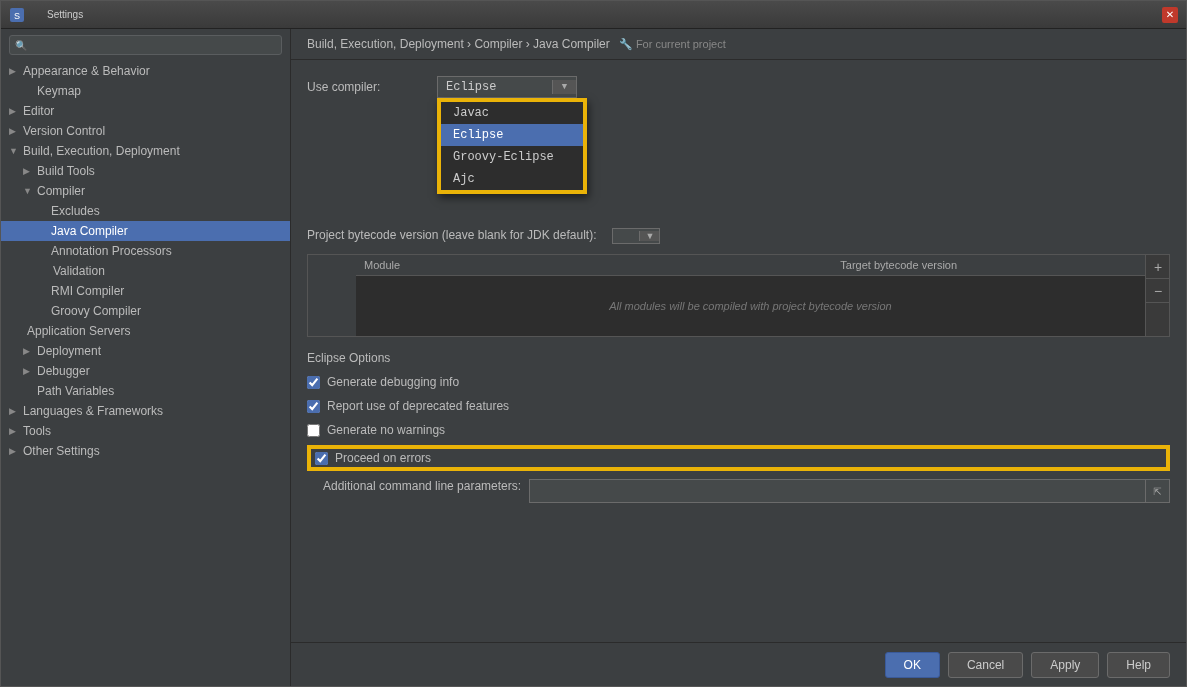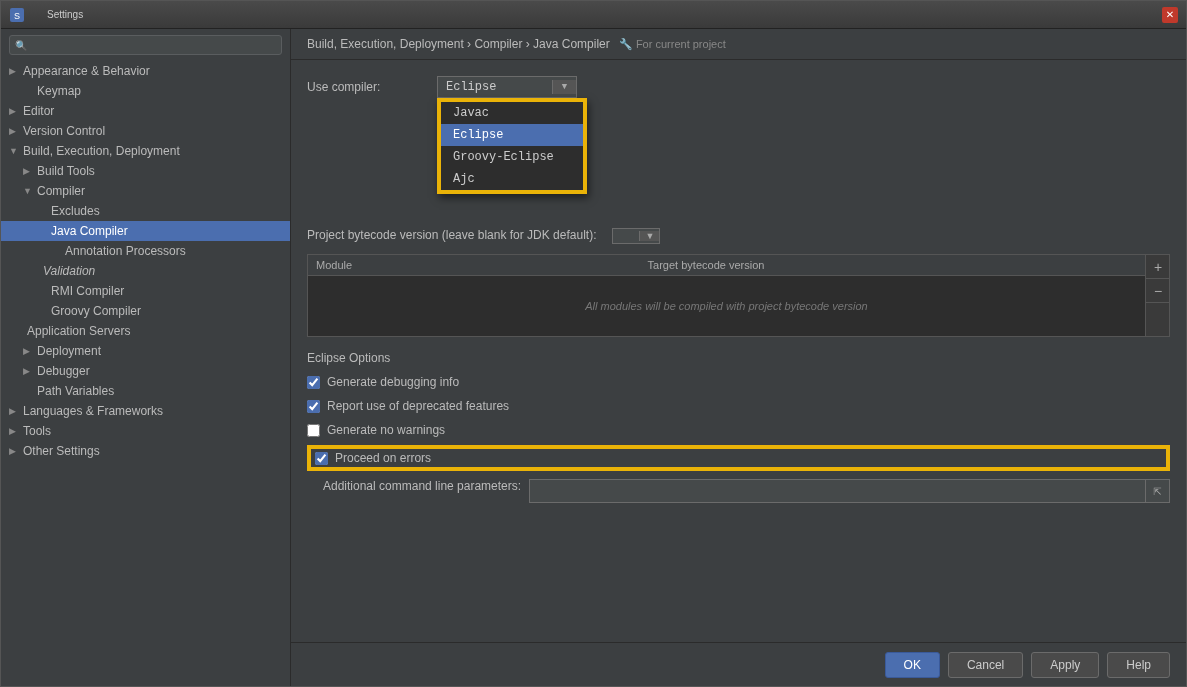--- a/index.html
+++ b/index.html
@@ -229,21 +229,21 @@
     }
 
     .table-header-cell {
       padding: 4px 8px;
       color: #aaaaaa;
       font-size: 11px;
       flex: 1;
     }
 
     .table-header-cell.module { flex: 2; }
-    .table-header-cell.target { flex: 3; text-align: left; padding-right: 24px; }
+    .table-header-cell.target { flex: 3; text-align: center; padding-right: 24px; }
 
     .table-body {
       background: #2d2d2d;
       min-height: 60px;
       display: flex;
       align-items: center;
       justify-content: center;
       color: #777;
       font-size: 11px;
       font-style: italic;
@@ -268,21 +268,21 @@
       font-size: 14px;
       border-bottom: 1px solid #555;
     }
 
     .table-outer {
       display: flex;
       border: 1px solid #555;
       margin-bottom: 14px;
     }
 
-    .table-main { flex: 1; }
+    .table-main { flex: 1; margin-left: 48px; }
 
     
     .section-title {
       color: #bbbbbb;
       font-size: 12px;
       margin-bottom: 8px;
       margin-top: 4px;
     }
 
     .checkbox-row {
@@ -444,25 +444,25 @@
             <span>Compiler</span>
           </div>
           <div class="tree-item" style="padding-left: 36px;">
             <span class="arrow"></span>
             <span>Excludes</span>
           </div>
           <div class="tree-item selected" style="padding-left: 36px;">
             <span class="arrow"></span>
             <span>Java Compiler</span>
           </div>
-          <div class="tree-item" style="padding-left: 50px;">
+          <div class="tree-item" style="padding-left: 36px;">
             <span class="arrow"></span>
             <span>Annotation Processors</span>
           </div>
-          <div class="tree-item" style="padding-left: 28px; font-style: italic;">
+          <div class="tree-item" style="padding-left: 38px;">
             <span class="arrow"></span>
             <span>Validation</span>
           </div>
           <div class="tree-item" style="padding-left: 36px;">
             <span class="arrow"></span>
             <span>RMI Compiler</span>
           </div>
           <div class="tree-item" style="padding-left: 36px;">
             <span class="arrow"></span>
             <span>Groovy Compiler</span>

